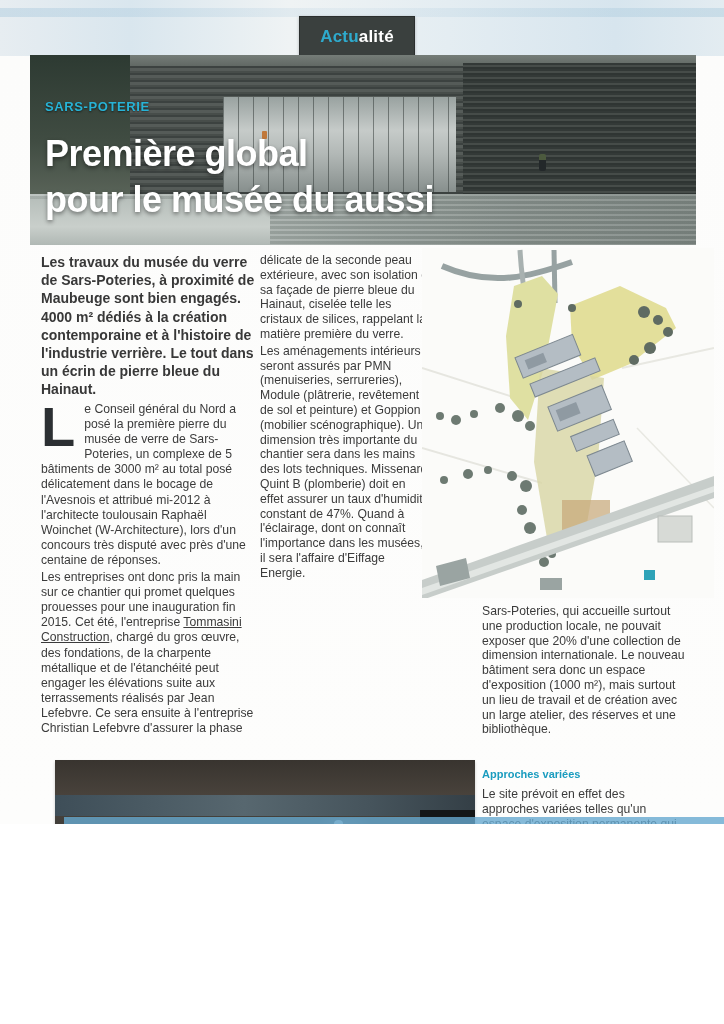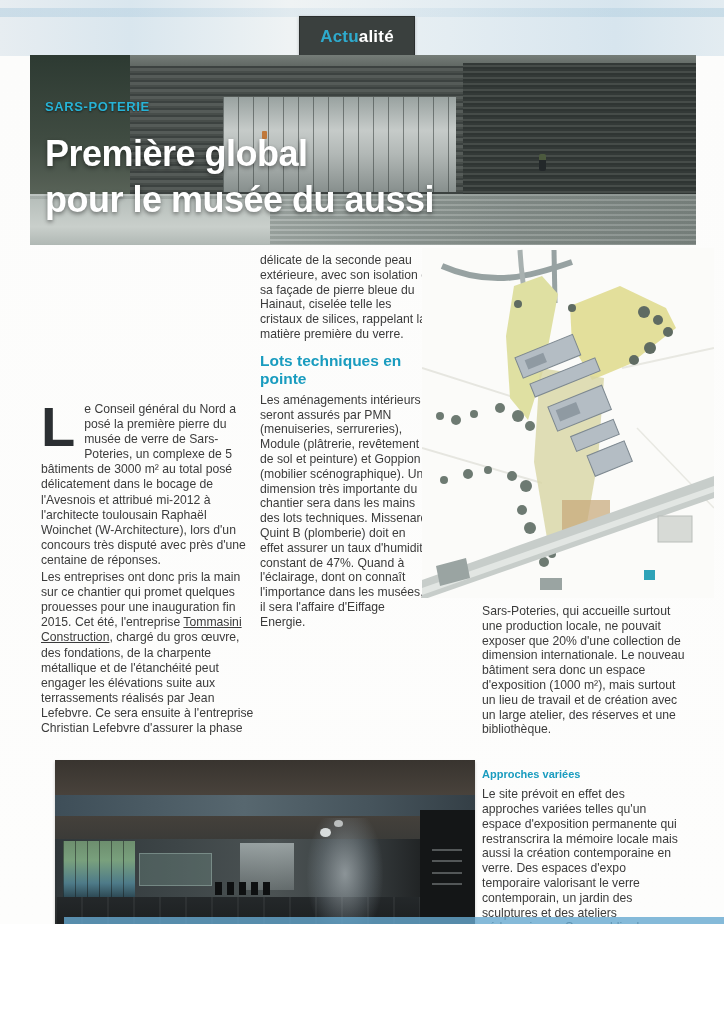--- a/index.html
+++ b/index.html
@@ -1,18 +1,18 @@
 <!DOCTYPE html>
 <html lang="fr"><head>
 <meta charset="utf-8">
 <style>
   html,body{margin:0;padding:0;}
   body{background:#ffffff;}
   .page{
-    position:relative; width:724px; height:924px; overflow:hidden;
+    position:relative; width:724px; height:824px; overflow:hidden;
     background:linear-gradient(180deg,#f7f8f7 0%, #fcfcfb 6%, #fdfdfc 100%);
     font-family:"Liberation Sans", sans-serif; color:#3b3b3b;
   }
   
   .sky-strip{position:absolute;left:0;top:0;width:724px;height:56px;
     background:linear-gradient(90deg,#e7edf1 0%,#d9e6ee 18%,#eff3f4 40%,#e4edf2 62%,#d7e5ee 85%,#e3ecf1 100%);}
   .sky-strip:after{content:"";position:absolute;left:0;top:8px;width:100%;height:9px;
     background:linear-gradient(90deg,rgba(150,190,215,.35),rgba(170,200,220,.15) 50%,rgba(140,185,210,.3));}
   .section-tab{position:absolute;left:299px;top:16px;width:114px;height:40px;
     background:#3a403e;border:1px solid #2b2f2e;box-shadow:0 1px 3px rgba(0,0,0,.25);
@@ -125,29 +125,29 @@
     <div class="pond"></div>
     <div class="figure-a"></div>
     <div class="figure-orange"></div>
     <div class="hero-kicker">SARS-POTERIE</div>
     <div class="hero-title">
       <div>Première global</div>
       <div>pour le musée du aussi</div>
     </div>
   </div>
 
+  <div class="intro">Les travaux du musée du verre de Sars-Poteries, à proximité de Maubeuge sont bien engagés. 4000 m² dédiés à la création contemporaine et à l'histoire de l'industrie verrière. Le tout dans un écrin de pierre bleue du Hainaut.</div>
 
   <div class="col1-body">
     <p><span class="dropcap">L</span><span>e Conseil général du Nord a posé la première pierre du musée de verre de Sars-Poteries, un complexe de 5 bâtiments de 3000 m² au total posé délicatement dans le bocage de l'Avesnois et attribué mi-2012 à l'architecte toulousain Raphaël Woinchet (W-Architecture), lors d'un concours très disputé avec près d'une centaine de réponses.</span></p>
     <p><span>Les entreprises ont donc pris la main sur ce chantier qui promet quelques prouesses pour une inauguration fin 2015. Cet été, l'entreprise </span><span class="u">Tommasini Construction</span><span>, chargé du gros œuvre, des fondations, de la charpente métallique et de l'étanchéité peut engager les élévations suite aux terrassements réalisés par Jean Lefebvre. Ce sera ensuite à l'entreprise Christian Lefebvre d'assurer la phase</span></p>
   </div>
 
   <div class="col2">
     <p>délicate de la seconde peau extérieure, avec son isolation et sa façade de pierre bleue du Hainaut, ciselée telle les cristaux de silices, rappelant la matière première du verre.</p>
-    <div class="heading">Lots techniques en pointe</div>
     <p>Les aménagements intérieurs seront assurés par PMN (menuiseries, serrureries), Module (plâtrerie, revêtement de sol et peinture) et Goppion (mobilier scénographique). Une dimension très importante du chantier sera dans les mains des lots techniques. Missenard Quint B (plomberie) doit en effet assurer un taux d'humidité constant de 47%. Quand à l'éclairage, dont on connaît l'importance dans les musées, il sera l'affaire d'Eiffage Energie.</p>
   </div>
 
   <div class="site-plan">
     <svg width="292" height="350" viewBox="0 0 292 350" xmlns="http://www.w3.org/2000/svg">
       <rect x="0" y="0" width="292" height="350" fill="#fbfbf9"></rect>
 
       <line x1="0" y1="120" x2="110" y2="155" stroke="#e6e6e0" stroke-width="2"></line>
       <line x1="0" y1="200" x2="120" y2="235" stroke="#e6e6e0" stroke-width="2"></line>
       <line x1="200" y1="120" x2="292" y2="100" stroke="#e8e8e2" stroke-width="2"></line>

